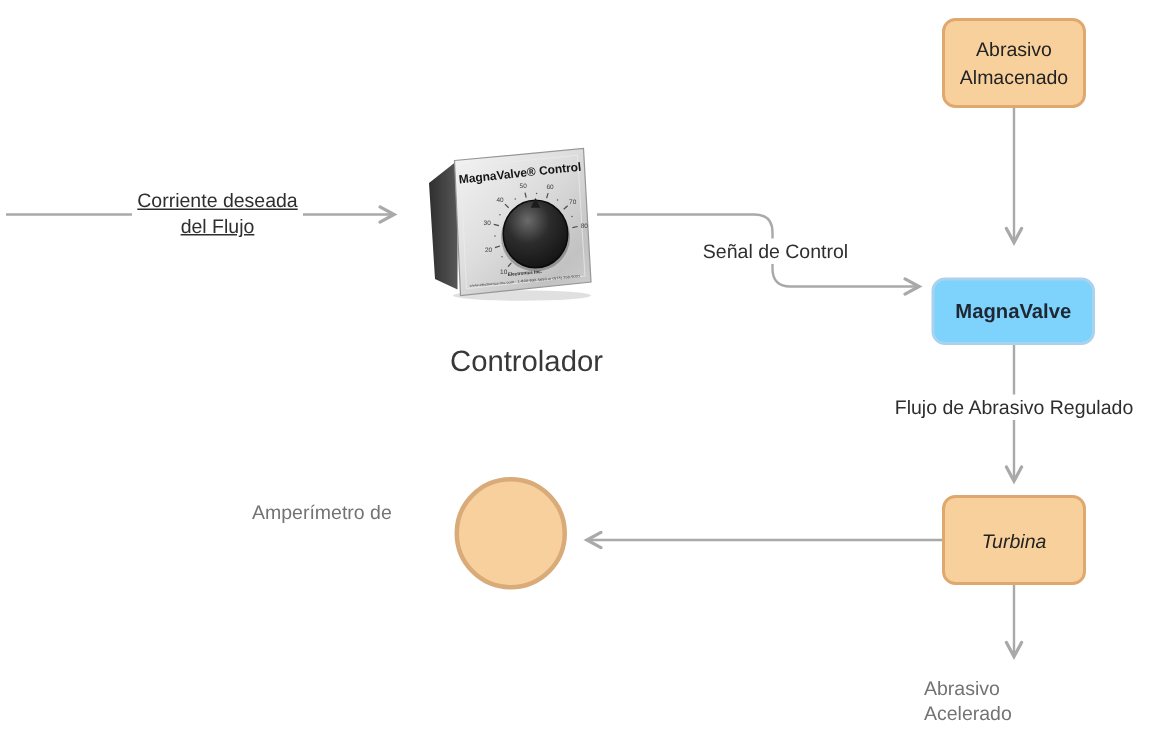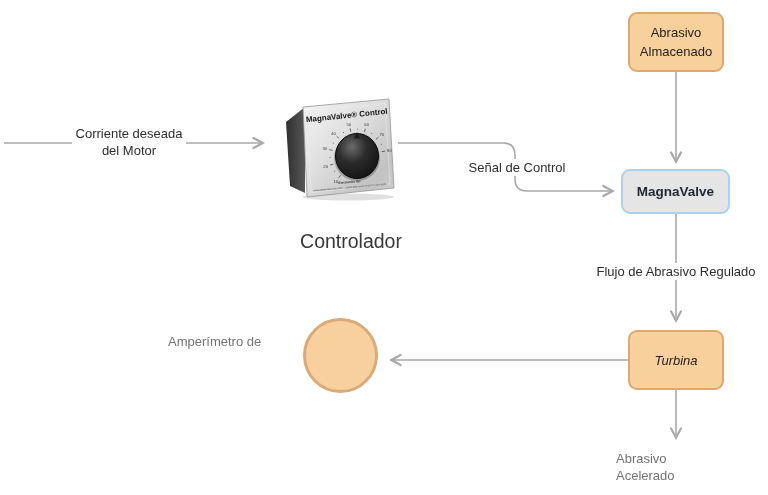--- a/index.html
+++ b/index.html
@@ -3,21 +3,21 @@
 <meta charset="utf-8">
 <style>
   html,body{margin:0;padding:0;background:#fff;}
   .canvas{position:relative;width:768px;height:495px;background:#ffffff;
           font-family:"Liberation Sans",sans-serif;overflow:hidden;border-radius:24px;}
   .edges{position:absolute;left:0;top:0;z-index:0;}
   .node{position:absolute;display:flex;flex-direction:column;align-items:center;justify-content:center;
         text-align:center;border-radius:9px;font-size:13px;color:#232323;line-height:19px;z-index:1;
         box-sizing:border-box;}
   .orange{background:#f8d09c;border:2px solid #dfa86e;}
-  .blue{background:#e5e5e5;border:2px solid #a9d2ee;font-weight:bold;font-size:13.5px;color:#1f2733;}
+  .blue{background:#7dd3fc;border:2px solid #a9d2ee;font-weight:bold;font-size:13.5px;color:#1f2733;margin-top:16px;}
   .circle{position:absolute;border-radius:50%;background:#f8d09e;border:3px solid #d9ab79;
           box-sizing:border-box;z-index:1;}
   .elabel{position:absolute;background:#ffffff;text-align:center;font-size:13px;color:#2e2e2e;
           line-height:17px;z-index:2;}
   .plain-label{position:absolute;font-size:13px;color:#737373;line-height:17px;z-index:2;}
   .caption{position:absolute;font-size:19.5px;color:#383838;text-align:center;z-index:2;}
   .controller{position:absolute;z-index:1;}
 </style>
 </head>
 <body>
@@ -48,23 +48,23 @@
   <div class="node blue" style="left:621px;top:169px;width:109px;height:45px;">
     <span>MagnaValve</span>
   </div>
 
   <div class="node orange" style="left:628px;top:330px;width:96px;height:60px;font-style:italic;">
     <span>Turbina</span>
   </div>
 
   <div class="circle" style="left:303px;top:318px;width:75px;height:75px;"></div>
 
-  <div class="elabel" style="left:72px;top:125px;width:114px;">
+  <div class="elabel" style="left:88px;top:125px;width:114px;text-decoration:underline;">
     <div>Corriente deseada</div>
-    <div>del Motor</div>
+    <div>del Flujo</div>
   </div>
 
   <div class="elabel" style="left:460px;top:159px;width:114px;">
     <div>Señal de Control</div>
   </div>
 
   <div class="elabel" style="left:588px;top:263px;width:176px;">
     <div>Flujo de Abrasivo Regulado</div>
   </div>
 

